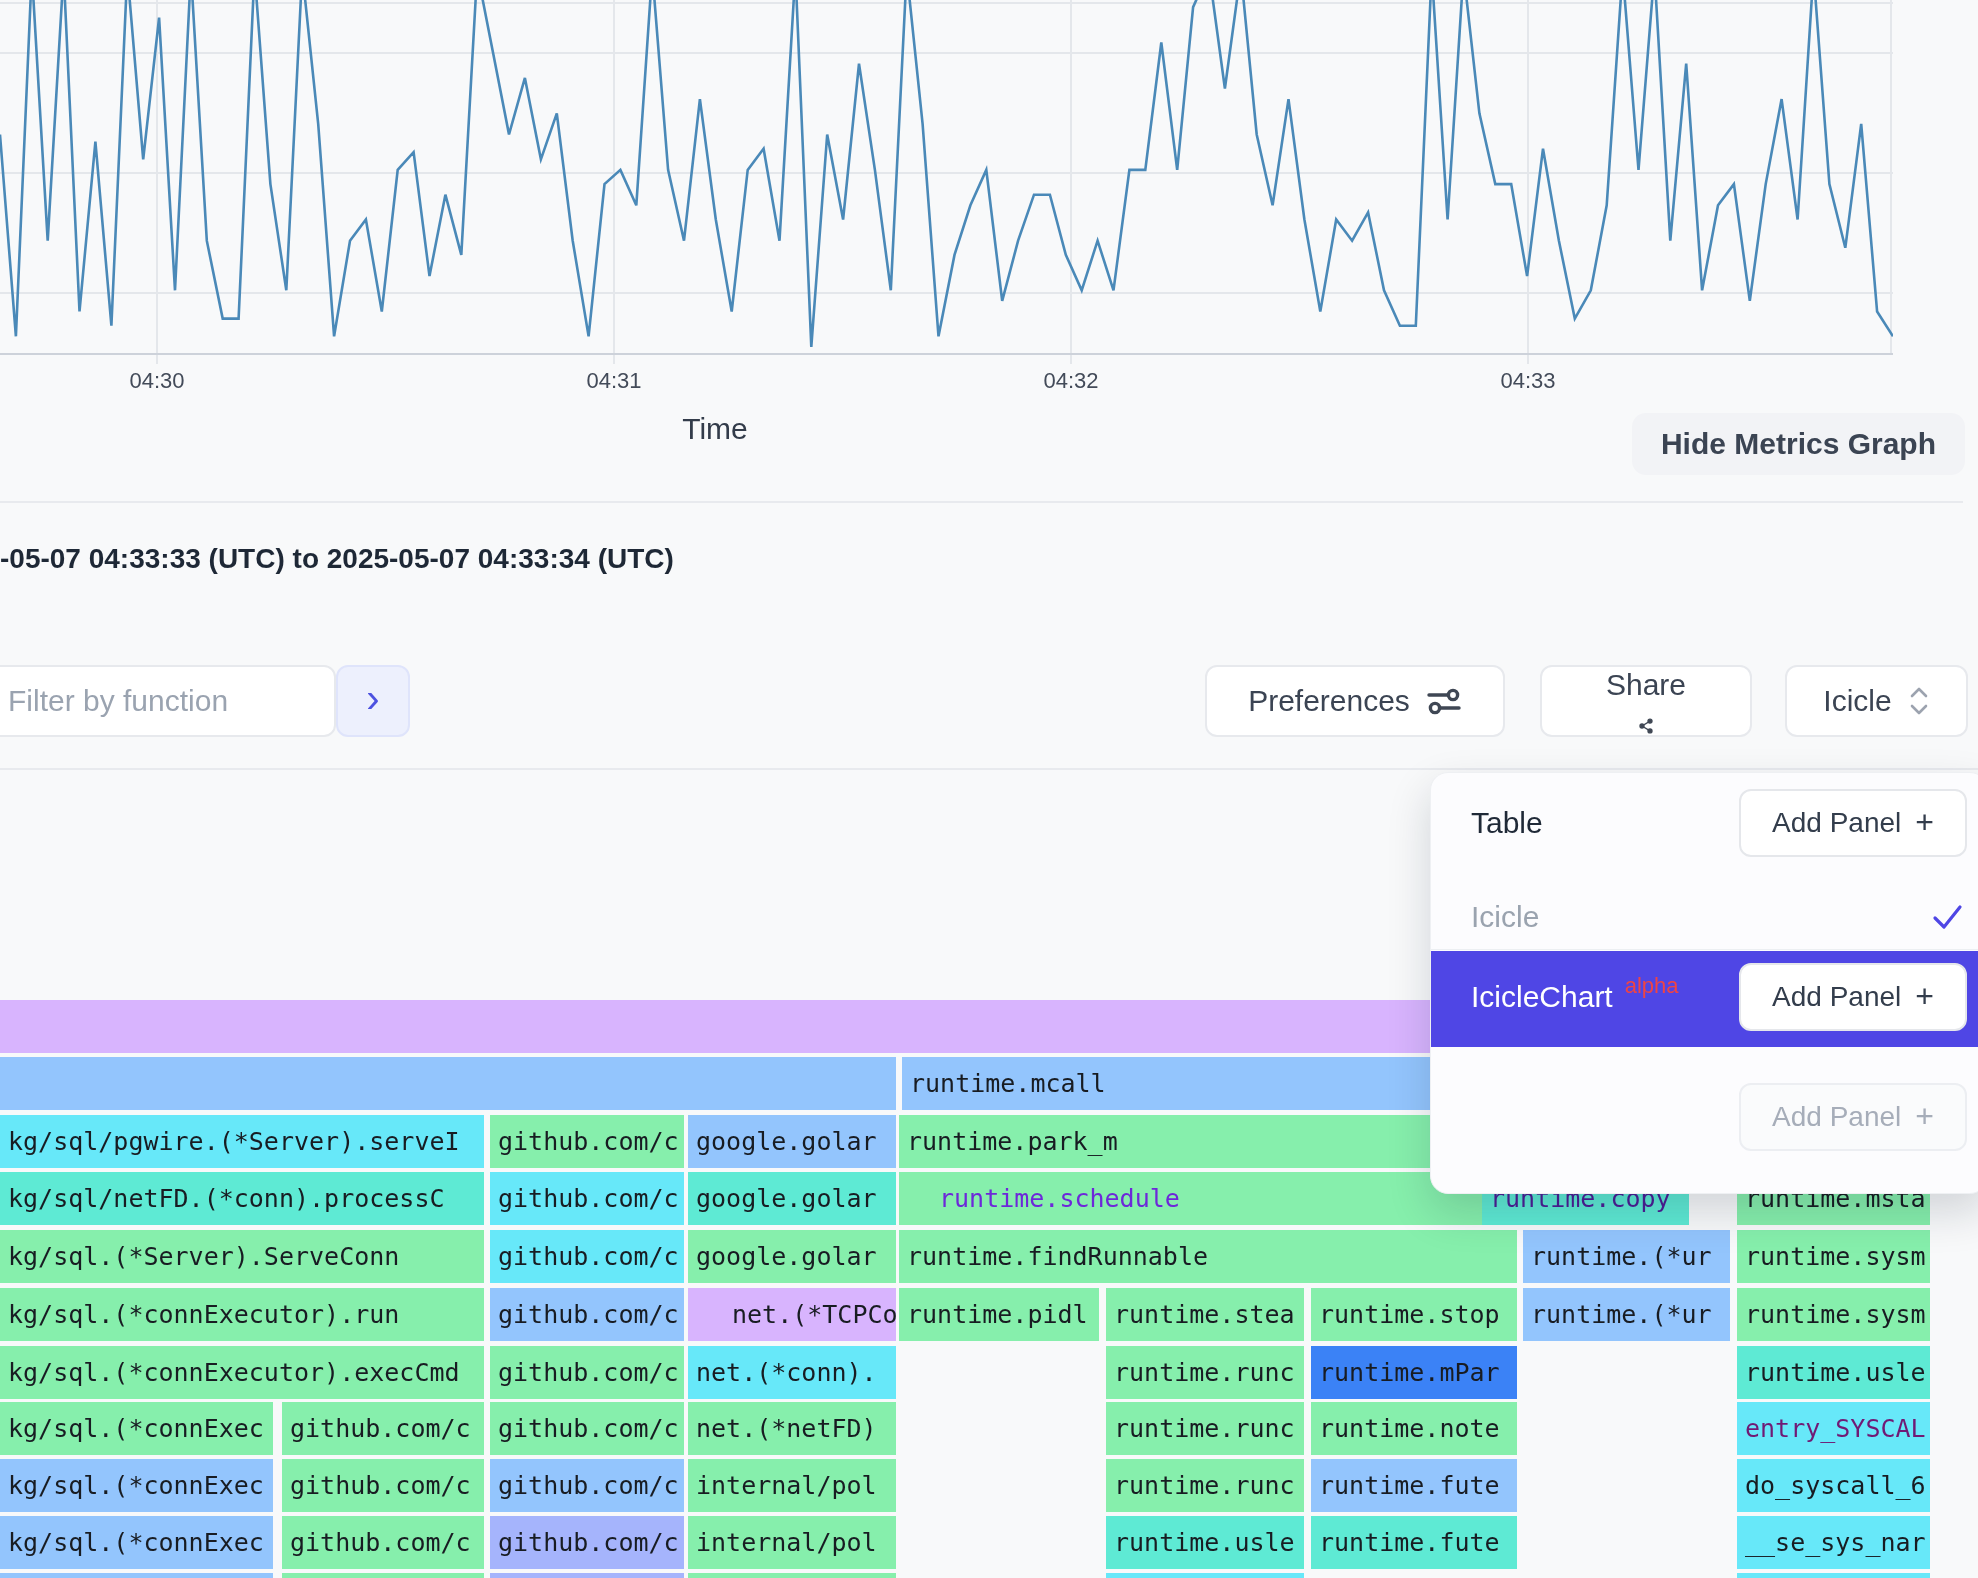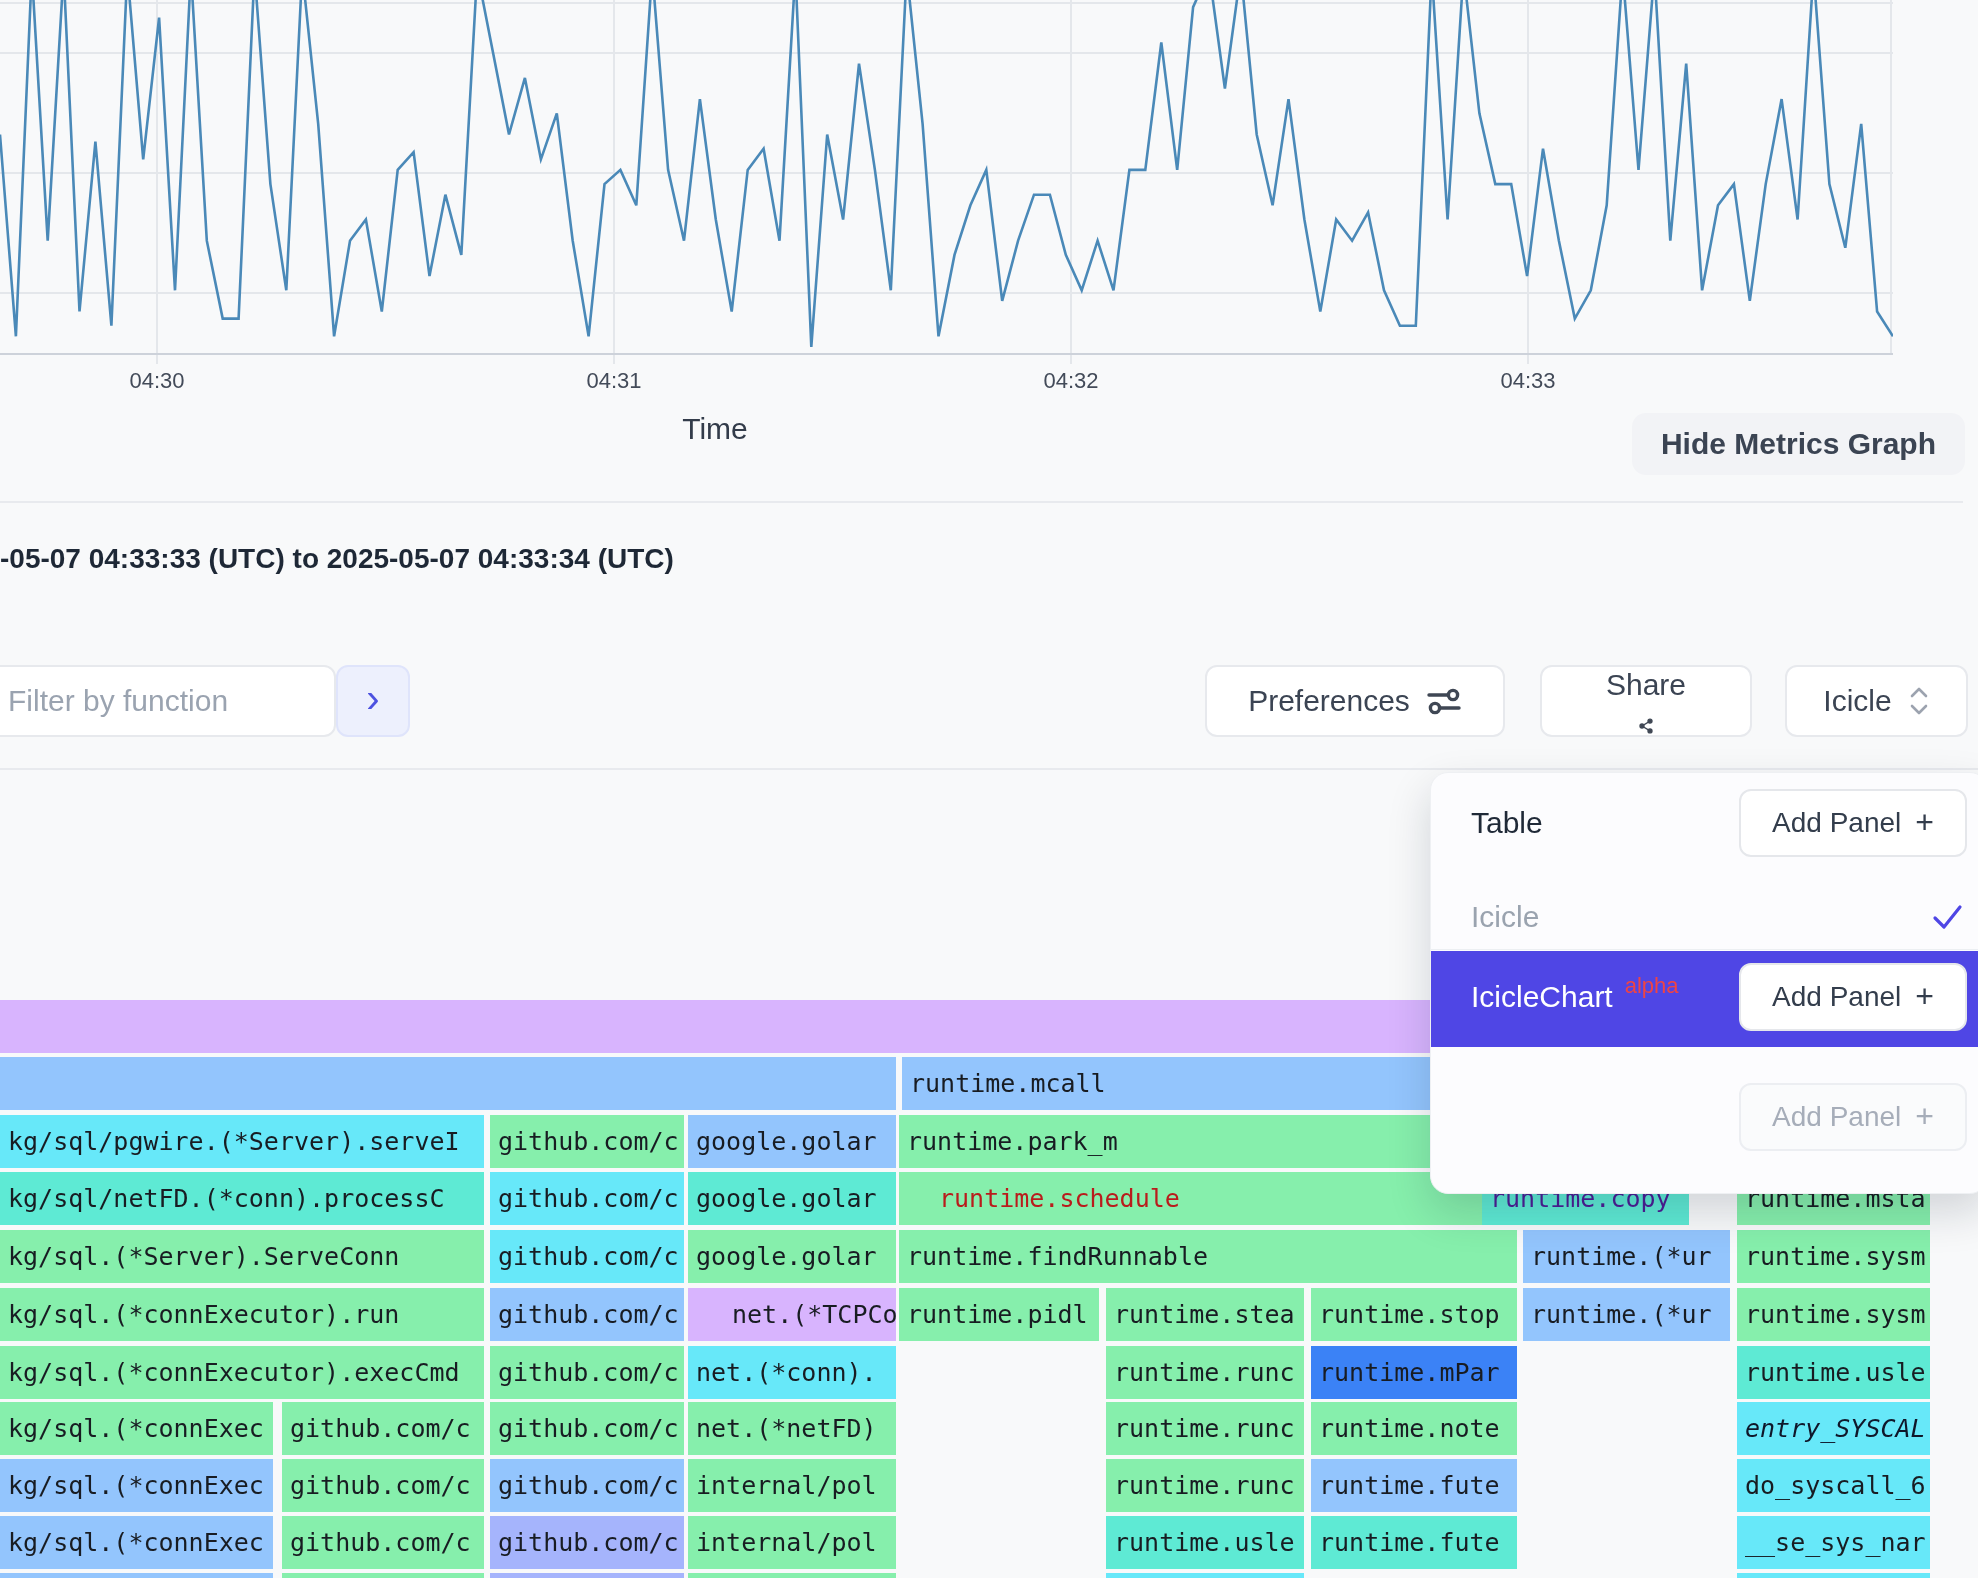--- a/index.html
+++ b/index.html
@@ -145,21 +145,21 @@
       <div class="flame-row" style="top: 115px;">
         <div class="flame-cell" style="left: 0px; width: 484px; background: rgb(103, 232, 249); color: rgb(24, 28, 34);">kg/sql/pgwire.(*Server).serveI</div>
         <div class="flame-cell" style="left: 490px; width: 194px; background: rgb(134, 239, 172); color: rgb(24, 28, 34);">github.com/c</div>
         <div class="flame-cell" style="left: 688px; width: 208px; background: rgb(147, 197, 253); color: rgb(24, 28, 34);">google.golar</div>
         <div class="flame-cell" style="left: 899px; width: 1031px; background: rgb(134, 239, 172); color: rgb(24, 28, 34);">runtime.park_m</div>
       </div>
       <div class="flame-row" style="top: 172px;">
         <div class="flame-cell" style="left: 0px; width: 484px; background: rgb(94, 234, 212); color: rgb(24, 28, 34);">kg/sql/netFD.(*conn).processC</div>
         <div class="flame-cell" style="left: 490px; width: 194px; background: rgb(103, 232, 249); color: rgb(24, 28, 34);">github.com/c</div>
         <div class="flame-cell" style="left: 688px; width: 208px; background: rgb(94, 234, 212); color: rgb(24, 28, 34);">google.golar</div>
-        <div class="flame-cell" style="left: 899px; width: 618px; background: rgb(134, 239, 172); color: #b91c1c; padding-left: 40px;">runtime.schedule</div>
+        <div class="flame-cell" style="left: 899px; width: 618px; background: rgb(134, 239, 172); color: #6d28d9; padding-left: 40px;">runtime.schedule</div>
         <div class="flame-cell" style="left: 1482px; width: 207px; background: rgb(94, 234, 212); color: #4c1d95;">runtime.copy</div>
         <div class="flame-cell" style="left: 1737px; width: 193px; background: rgb(134, 239, 172); color: rgb(24, 28, 34);">runtime.msta</div>
       </div>
       <div class="flame-row" style="top: 230px;">
         <div class="flame-cell" style="left: 0px; width: 484px; background: rgb(134, 239, 172); color: rgb(24, 28, 34);">kg/sql.(*Server).ServeConn</div>
         <div class="flame-cell" style="left: 490px; width: 194px; background: rgb(103, 232, 249); color: rgb(24, 28, 34);">github.com/c</div>
         <div class="flame-cell" style="left: 688px; width: 208px; background: rgb(134, 239, 172); color: rgb(24, 28, 34);">google.golar</div>
         <div class="flame-cell" style="left: 899px; width: 618px; background: rgb(134, 239, 172); color: rgb(24, 28, 34);">runtime.findRunnable</div>
         <div class="flame-cell" style="left: 1523px; width: 207px; background: rgb(147, 197, 253); color: rgb(24, 28, 34);">runtime.(*ur</div>
         <div class="flame-cell" style="left: 1737px; width: 193px; background: rgb(134, 239, 172); color: rgb(24, 28, 34);">runtime.sysm</div>
@@ -182,21 +182,21 @@
         <div class="flame-cell" style="left: 1311px; width: 206px; background: #3b82f6; color: rgb(24, 28, 34);">runtime.mPar</div>
         <div class="flame-cell" style="left: 1737px; width: 193px; background: rgb(94, 234, 212); color: rgb(24, 28, 34);">runtime.usle</div>
       </div>
       <div class="flame-row" style="top: 402px;">
         <div class="flame-cell" style="left: 0px; width: 273px; background: rgb(134, 239, 172); color: rgb(24, 28, 34);">kg/sql.(*connExec</div>
         <div class="flame-cell" style="left: 282px; width: 202px; background: rgb(134, 239, 172); color: rgb(24, 28, 34);">github.com/c</div>
         <div class="flame-cell" style="left: 490px; width: 194px; background: rgb(134, 239, 172); color: rgb(24, 28, 34);">github.com/c</div>
         <div class="flame-cell" style="left: 688px; width: 208px; background: rgb(134, 239, 172); color: rgb(24, 28, 34);">net.(*netFD)</div>
         <div class="flame-cell" style="left: 1106px; width: 198px; background: rgb(134, 239, 172); color: rgb(24, 28, 34);">runtime.runc</div>
         <div class="flame-cell" style="left: 1311px; width: 206px; background: rgb(134, 239, 172); color: rgb(24, 28, 34);">runtime.note</div>
-        <div class="flame-cell" style="left: 1737px; width: 193px; background: rgb(103, 232, 249); color: #0f172a; font-style: italic;">entry_SYSCAL</div>
+        <div class="flame-cell" style="left: 1737px; width: 193px; background: rgb(103, 232, 249); color: #701a75;">entry_SYSCAL</div>
       </div>
       <div class="flame-row" style="top: 459px;">
         <div class="flame-cell" style="left: 0px; width: 273px; background: rgb(147, 197, 253); color: rgb(24, 28, 34);">kg/sql.(*connExec</div>
         <div class="flame-cell" style="left: 282px; width: 202px; background: rgb(134, 239, 172); color: rgb(24, 28, 34);">github.com/c</div>
         <div class="flame-cell" style="left: 490px; width: 194px; background: rgb(147, 197, 253); color: rgb(24, 28, 34);">github.com/c</div>
         <div class="flame-cell" style="left: 688px; width: 208px; background: rgb(134, 239, 172); color: rgb(24, 28, 34);">internal/pol</div>
         <div class="flame-cell" style="left: 1106px; width: 198px; background: rgb(134, 239, 172); color: rgb(24, 28, 34);">runtime.runc</div>
         <div class="flame-cell" style="left: 1311px; width: 206px; background: rgb(147, 197, 253); color: rgb(24, 28, 34);">runtime.fute</div>
         <div class="flame-cell" style="left: 1737px; width: 193px; background: rgb(103, 232, 249); color: rgb(24, 28, 34);">do_syscall_6</div>
       </div>

